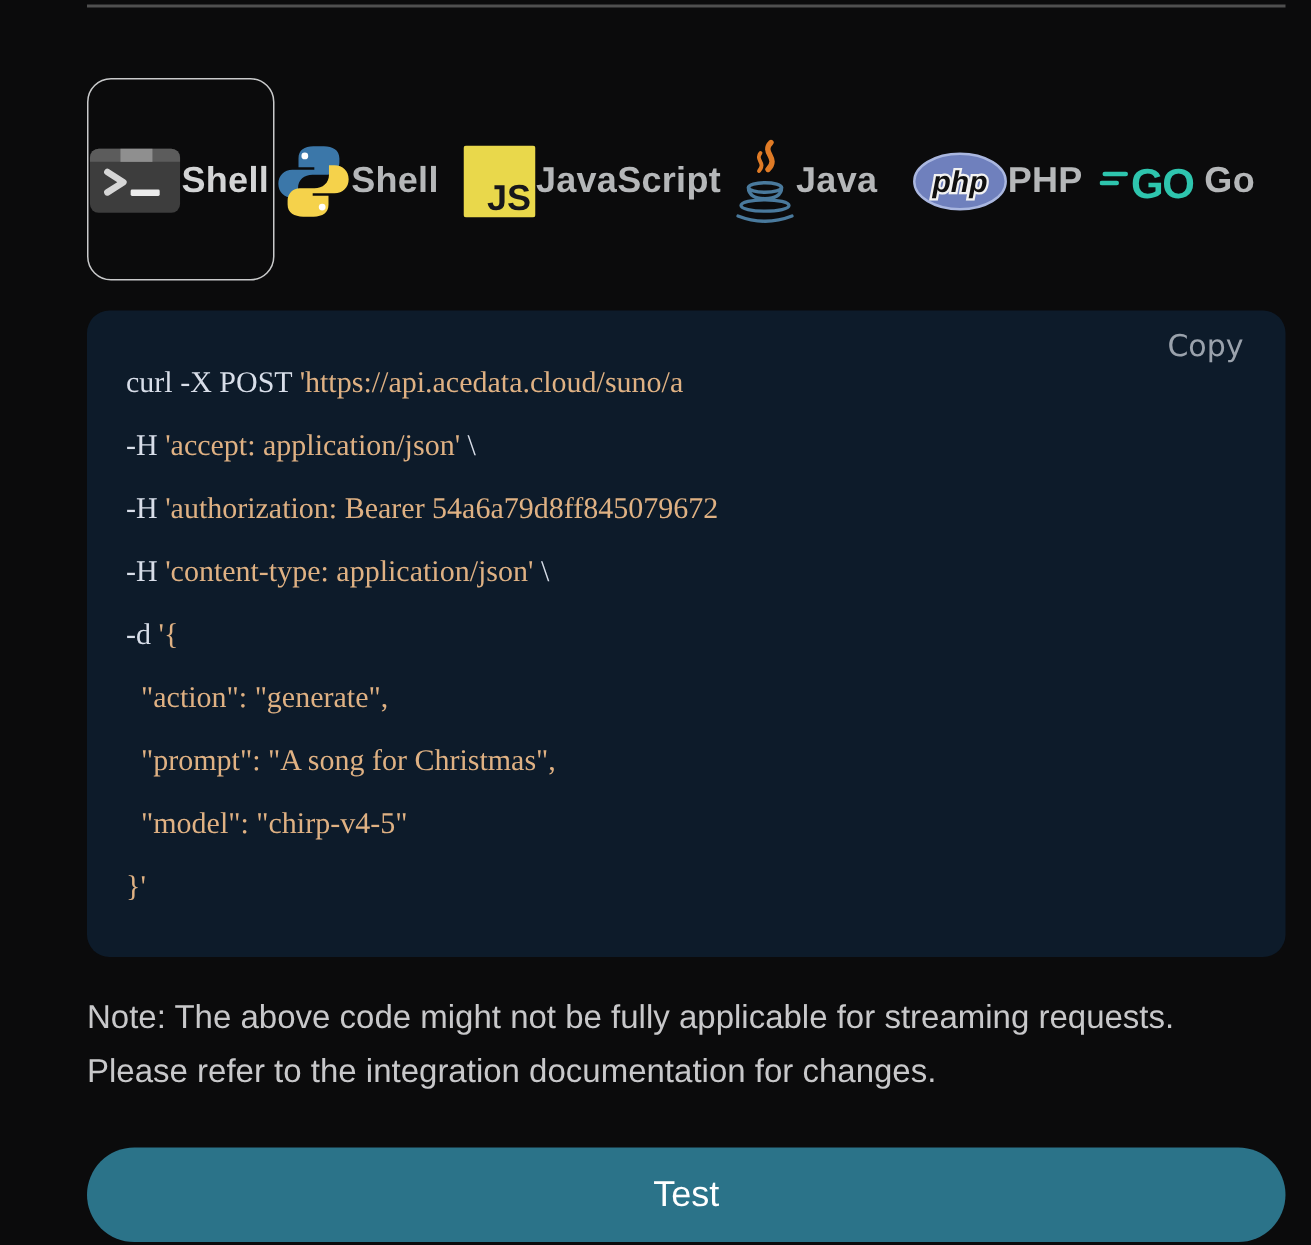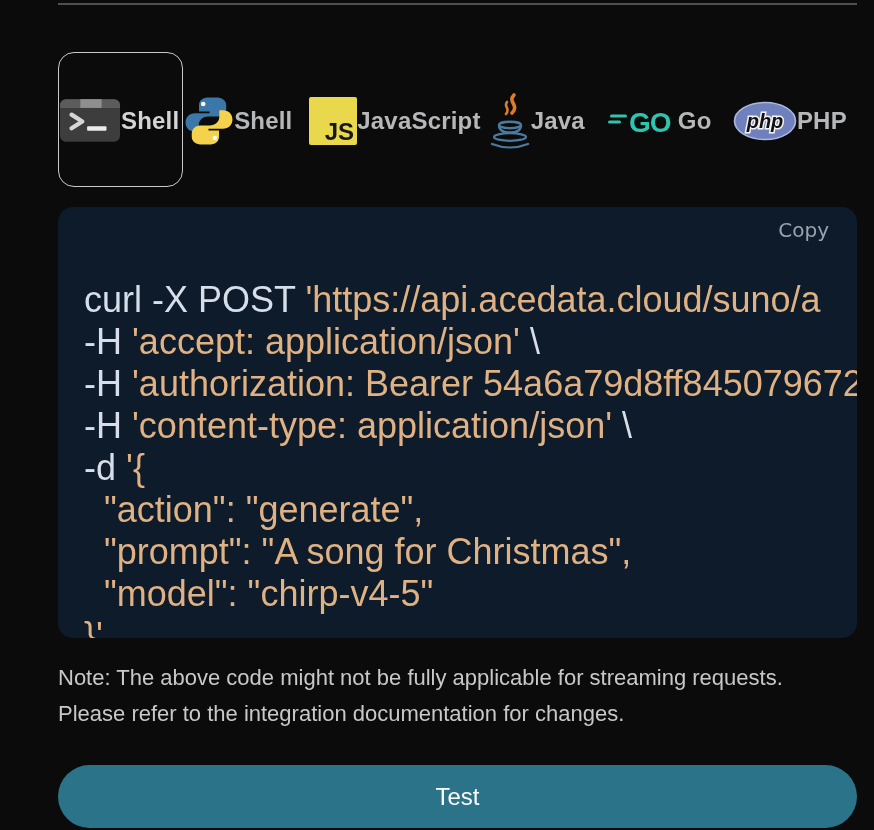--- a/index.html
+++ b/index.html
@@ -23,22 +23,22 @@
   .tab-label { font-size:24px; font-weight:700; color:#b5b7b9; letter-spacing:0.2px; }
   .tab.selected .tab-label { color:#d3d4d5; }
 
   
   .code-block {
     position:relative; margin-top:20px; width:799px; height:431px;
     background: var(--code-bg, #0d1b2a);
     border-radius:15px; box-sizing:border-box;
     padding:27px 0 0 26px; overflow:hidden;
   }
-  .code { font-family:Liberation Sans, sans-serif; font-size:36px; line-height:42px;
-          white-space:pre; color: var(--tok-plain, #d8dee9); margin-top: 45px; }
+  .code { font-family:Liberation Serif, serif; font-size:20px; line-height:42px;
+          white-space:pre; color: var(--tok-plain, #d8dee9); }
   .code-line { height:42px; }
   .tok-string { color: var(--tok-string, #dfb183); }
   .copy-button {
     position:absolute; top:10px; right:22px; z-index:2;
     font-family:"DejaVu Sans", sans-serif; font-size:20px;
     color: var(--copy-color, #9aa2ac); cursor:pointer; background:transparent; border:none;text-align:center;
   }
 
   
   .note { margin:22px 0 0 0; width:750px; font-size:22px; line-height:36px; color:#c8c8ca; }
@@ -105,37 +105,37 @@
           <path d="M16 33c0 5 4.5 7.5 11 7.5s11-2.5 11-7.5" stroke="#4a7a9d" stroke-width="2.4" fill="none"></path>
           <ellipse cx="27" cy="45" rx="16" ry="3.8" stroke="#4a7a9d" stroke-width="2.2" fill="none"></ellipse>
           <path d="M9 52q18 7 36 0" stroke="#4a7a9d" stroke-width="2.2" fill="none" stroke-linecap="round"></path>
         </svg>
       </span>
       <span class="tab-label">Java</span>
     </div>
 
     <div class="tab">
       <span class="tab-icon">
+        <svg width="64" height="40" viewBox="0 0 64 40">
+          <ellipse cx="32" cy="20" rx="30.5" ry="18.5" fill="#6f80bd" stroke="#aab7e0" stroke-width="1.6"></ellipse>
+          <text x="32" y="27" text-anchor="middle" font-family="Liberation Sans, sans-serif" font-size="20" font-style="italic" font-weight="800" fill="#111111" stroke="#f2f2f2" stroke-width="3" paint-order="stroke">php</text>
+        </svg>
+      </span>
+      <span class="tab-label">PHP</span>
+    </div>
+
+    <div class="tab">
+      <span class="tab-icon">
         <svg width="70" height="30" viewBox="0 0 70 30">
           <rect x="2" y="8.5" width="17" height="3" rx="1.5" fill="#2ec5ae"></rect>
           <rect x="0" y="14.5" width="13" height="3" rx="1.5" fill="#2ec5ae"></rect>
           <text x="21" y="26" font-family="Liberation Sans, sans-serif" font-size="28" font-weight="800" letter-spacing="-1" fill="#2ec5ae">GO</text>
         </svg>
       </span>
       <span class="tab-label">Go</span>
-    </div>
-
-    <div class="tab">
-      <span class="tab-icon">
-        <svg width="64" height="40" viewBox="0 0 64 40">
-          <ellipse cx="32" cy="20" rx="30.5" ry="18.5" fill="#6f80bd" stroke="#aab7e0" stroke-width="1.6"></ellipse>
-          <text x="32" y="27" text-anchor="middle" font-family="Liberation Sans, sans-serif" font-size="20" font-style="italic" font-weight="800" fill="#111111" stroke="#f2f2f2" stroke-width="3" paint-order="stroke">php</text>
-        </svg>
-      </span>
-      <span class="tab-label">PHP</span>
     </div>
 
   </div>
 
   <div class="code-block">
     <button class="copy-button">Copy</button>
     <div class="code" id="code-content"><div class="code-line"><span class="tok-plain">curl -X POST </span><span class="tok-string">'https://api.acedata.cloud/suno/a</span></div><div class="code-line"><span class="tok-plain">-H </span><span class="tok-string">'accept: application/json'</span><span class="tok-plain"> \</span></div><div class="code-line"><span class="tok-plain">-H </span><span class="tok-string">'authorization: Bearer 54a6a79d8ff845079672</span></div><div class="code-line"><span class="tok-plain">-H </span><span class="tok-string">'content-type: application/json'</span><span class="tok-plain"> \</span></div><div class="code-line"><span class="tok-plain">-d </span><span class="tok-string">'{</span></div><div class="code-line"><span class="tok-string">  "action": "generate",</span></div><div class="code-line"><span class="tok-string">  "prompt": "A song for Christmas",</span></div><div class="code-line"><span class="tok-string">  "model": "chirp-v4-5"</span></div><div class="code-line"><span class="tok-string">}'</span></div></div>
   </div>
 
   <p class="note">Note: The above code might not be fully applicable for streaming requests. Please refer to the integration documentation for changes.</p>

